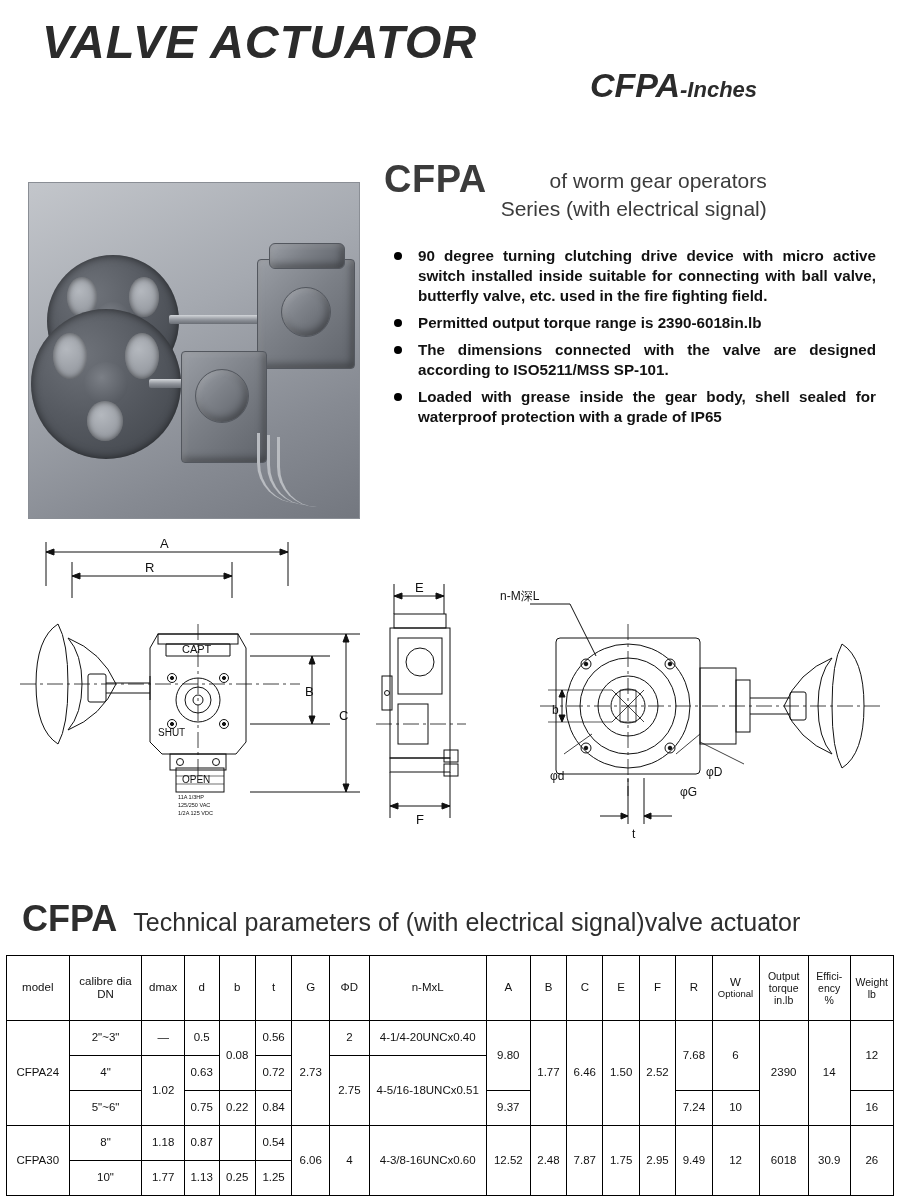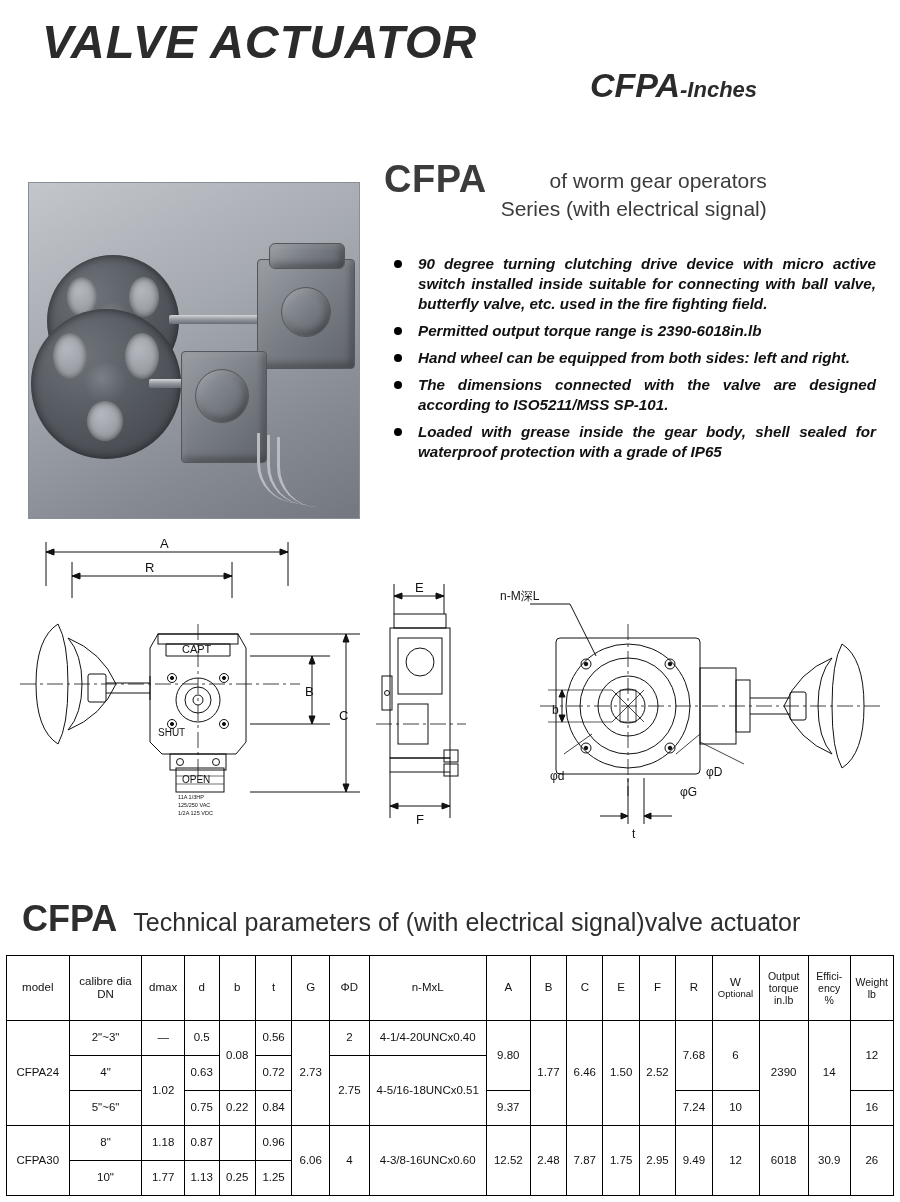--- a/index.html
+++ b/index.html
@@ -84,21 +84,21 @@
     display:flex;align-items:flex-start;gap:14px;
   }
   .rt-cfpa{
     font-size:38px;font-weight:bold;color:#3b3b3b;line-height:1;
     letter-spacing:.5px;
   }
   .rt-series{
     font-size:21px;color:#3b3b3b;line-height:1.35;padding-top:7px;
   }
   ul.bullets{
-    list-style:none;margin:30px 0 0 0;padding:0;font-style:italic;
+    list-style:none;margin:22px 0 0 0;padding:0;
   }
   ul.bullets li{
     position:relative;
     padding-left:34px;
     margin-bottom:7px;
     font-size:15.2px;
     font-weight:bold;
     line-height:1.32;
     text-align:justify;
     color:#111;
@@ -193,21 +193,20 @@
   <div class="rt-head">
     <div class="rt-cfpa">CFPA</div>
     <div class="rt-series">
       <div style="text-align:right;">of worm gear operators</div>
       <div>Series (with electrical signal)</div>
     </div>
   </div>
   <ul class="bullets">
     <li>90 degree turning clutching drive device with micro active switch installed inside suitable for connecting with ball valve, butterfly valve, etc. used in the fire fighting field.</li>
     <li>Permitted output torque range is 2390-6018in.lb</li>
-    <li>Hand wheel can be equipped from both sides: left and right.</li>
     <li>The dimensions connected with the valve are designed according to ISO5211/MSS SP-101.</li>
     <li>Loaded with grease inside the gear body, shell sealed for waterproof protection with a grade of IP65</li>
   </ul>
 </div>
 
 <div class="drawings">
 <svg width="900" height="360" viewBox="0 0 900 360" xmlns="http://www.w3.org/2000/svg">
   <g fill="none" stroke="#111" stroke-width="1">
 
     <line x1="46" y1="14" x2="46" y2="58"></line>
@@ -459,21 +458,21 @@
       <td>10</td>
       <td>16</td>
     </tr>
 
     <tr>
       <td rowspan="2">CFPA30</td>
       <td>8"</td>
       <td>1.18</td>
       <td>0.87</td>
       <td></td>
-      <td>0.96</td>
+      <td>0.54</td>
       <td rowspan="2">6.06</td>
       <td rowspan="2">4</td>
       <td rowspan="2">4-3/8-16UNCx0.60</td>
       <td rowspan="2">12.52</td>
       <td rowspan="2">2.48</td>
       <td rowspan="2">7.87</td>
       <td rowspan="2">1.75</td>
       <td rowspan="2">2.95</td>
       <td rowspan="2">9.49</td>
       <td rowspan="2">12</td>

